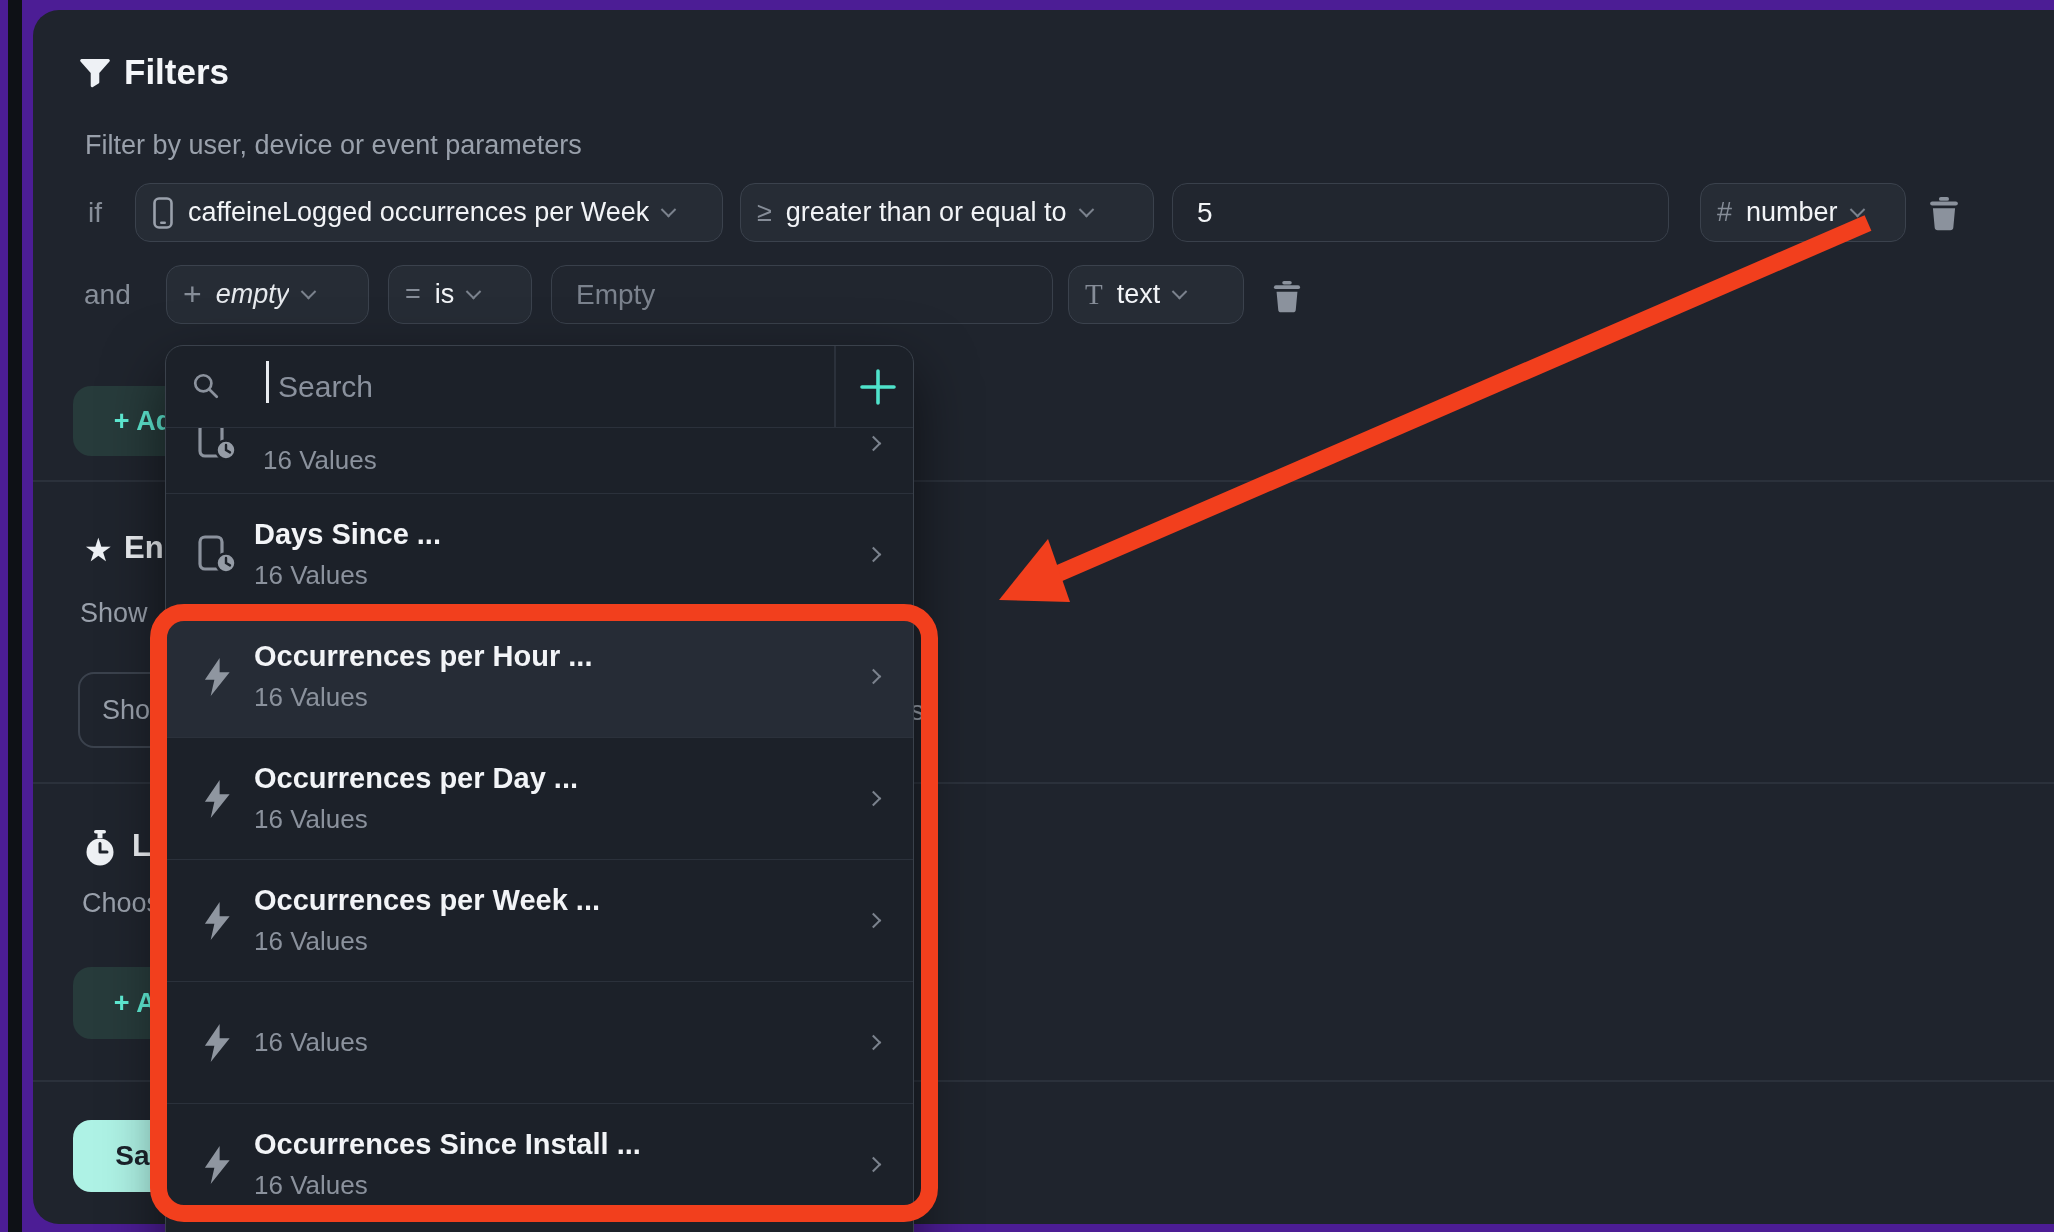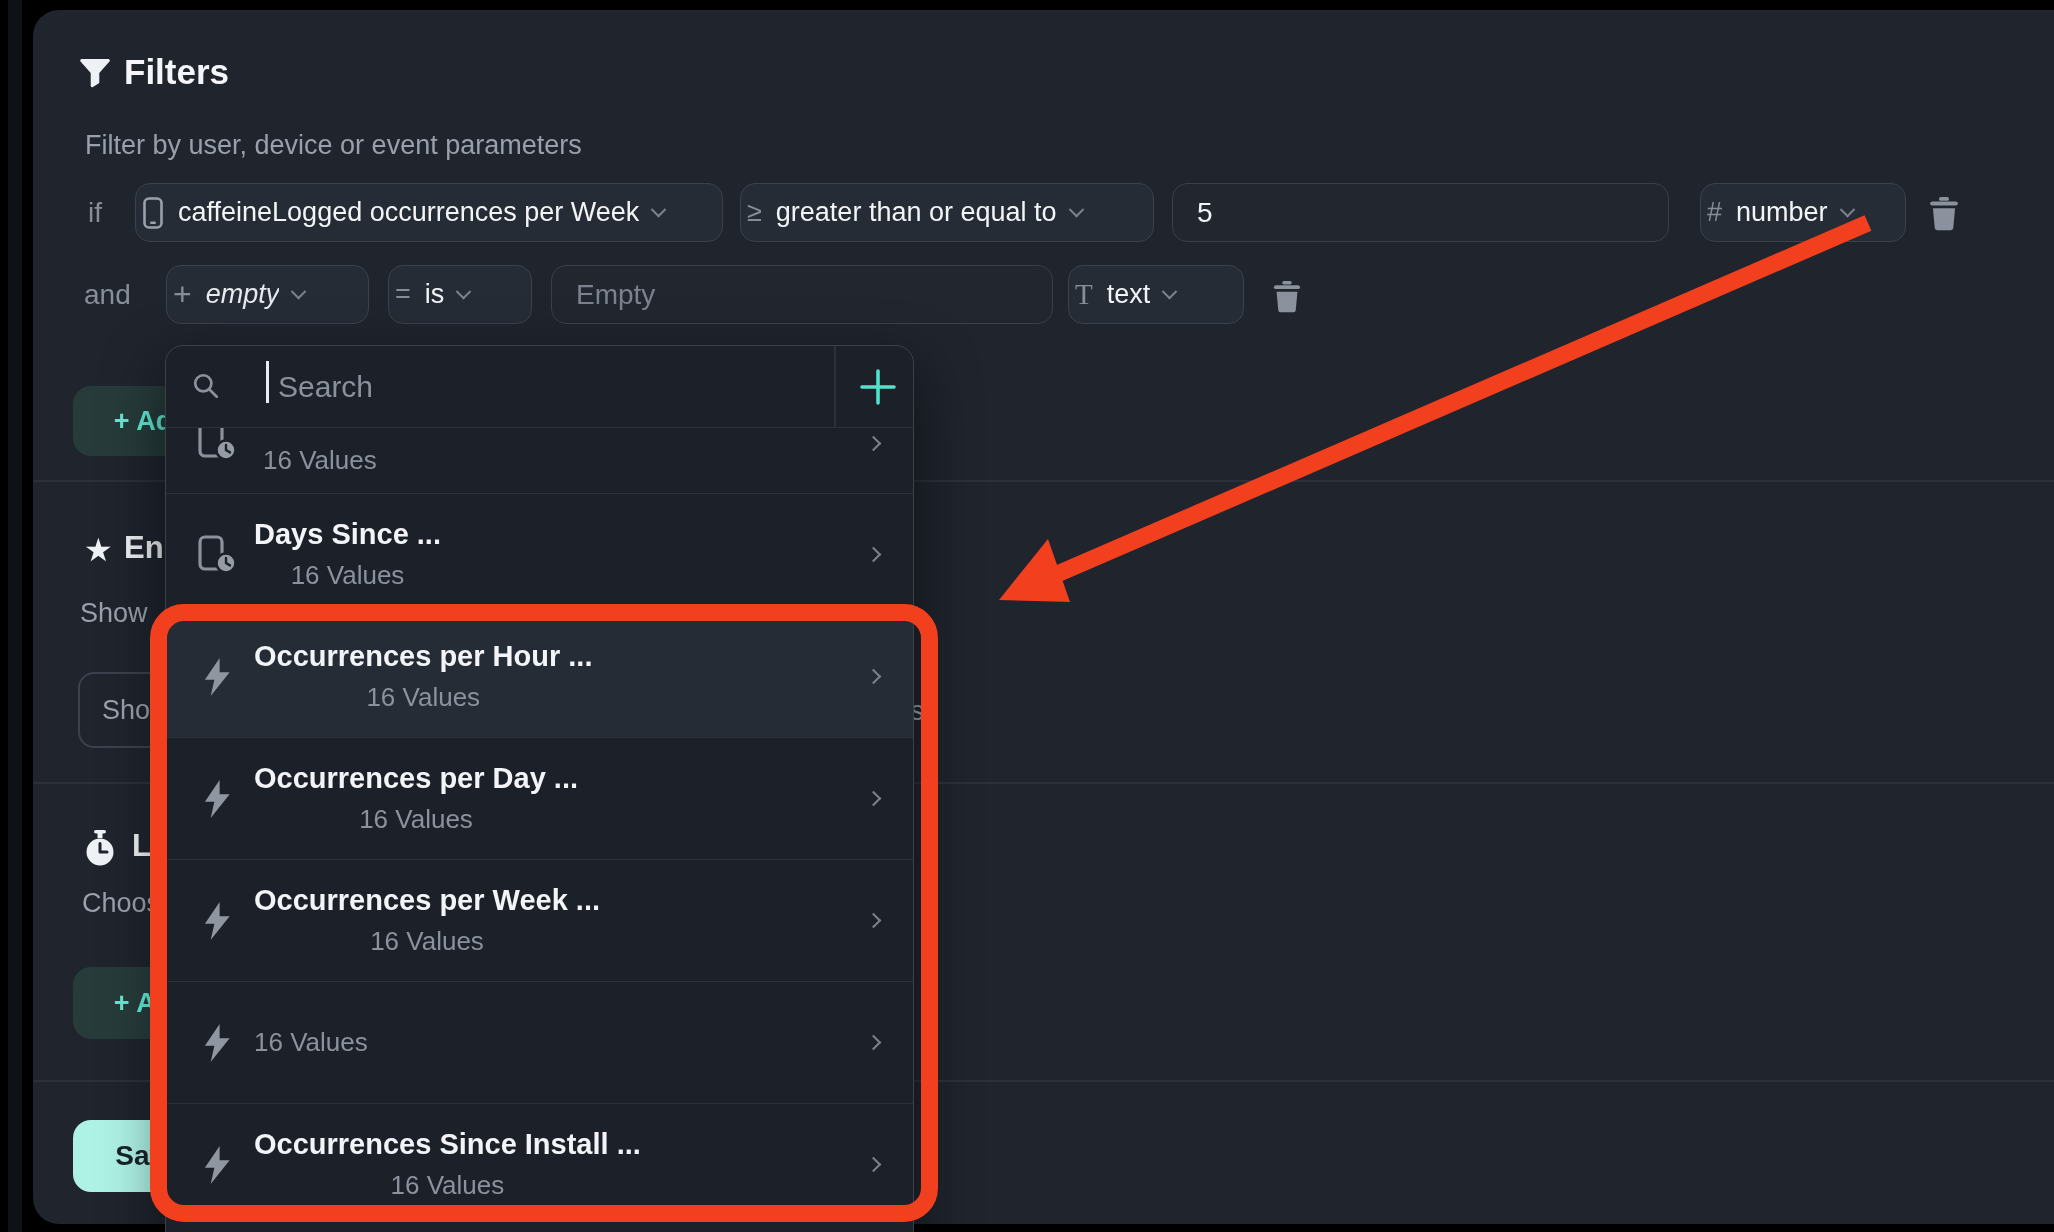--- a/index.html
+++ b/index.html
@@ -1,31 +1,31 @@
 <!DOCTYPE html>
 <html><head>
 <meta charset="utf-8">
 <style>
   html,body{margin:0;padding:0;background:#191c23;}
   *{box-sizing:border-box;}
   .stage{position:relative;width:2054px;height:1232px;overflow:hidden;
-         font-family:"Liberation Sans",sans-serif;background:#000000;color:#f2f4f7;}
+         font-family:"Liberation Sans",sans-serif;background:#4c1d95;color:#f2f4f7;}
   .abs{position:absolute;}
   
   .left-strip{left:8px;top:0;width:14px;height:1232px;background:#0e1116;}
   .card{left:33px;top:10px;width:2050px;height:1214px;background:#1f242d;
         border-radius:26px 0 0 26px;z-index:0;}
   .card-divider{left:33px;width:2021px;height:2px;background:#2b313b;z-index:1;}
   
   .page-title{left:124px;top:52px;font-size:35px;font-weight:700;color:#f4f6f9;z-index:2;}
   .page-subtitle{left:85px;top:130px;font-size:27px;color:#99a0ab;z-index:2;text-align:center;}
   .funnel{left:80px;top:58px;z-index:2;}
   
   .connector{color:#878e99;font-size:28px;font-weight:500;z-index:2;display:flex;align-items:center;}
-  .pill{display:flex;align-items:center;gap:14px;padding:0 6px;background:#262c35;
+  .pill{display:flex;align-items:center;gap:14px;padding:0 16px;background:#262c35;
         border:1.5px solid #3b424d;border-radius:15px;height:59px;color:#f2f4f7;
         font-size:27px;z-index:2;white-space:nowrap;cursor:pointer;}
   .pill .sym{color:#868d98;font-size:27px;flex:0 0 auto;display:flex;align-items:center;}
   .pill .sym.serif{font-family:"Liberation Serif",serif;font-size:29px;}
   .pill .lbl{overflow:hidden;}
   .italic{font-style:italic;color:#e6e9ed;}
   .chev{display:inline-block;width:11px;height:11px;border-right:2.5px solid #7b828d;
         border-bottom:2.5px solid #7b828d;flex:0 0 auto;}
   .chev.down{transform:rotate(45deg) translate(-2px,-2px);}
   .chev.right{transform:rotate(-45deg);}
@@ -63,21 +63,21 @@
   .item{position:relative;height:122px;padding:0 34px 0 28px;display:flex;align-items:center;
         border-top:1px solid #2b313b;cursor:pointer;}
   .item.partial{height:65px;border-top:none;overflow:hidden;}
   .item.hovered{background:#262c36;}
   .item .ic{width:46px;display:flex;justify-content:center;flex:0 0 auto;}
   .item.partial .ic{position:absolute;left:28px;top:-7px;width:46px;}
   .item .tx{margin-left:14px;display:flex;flex-direction:column;gap:9px;}
   .item.partial .tx{margin-left:69px;}
   .item .title{font-size:29px;font-weight:600;color:#f2f4f7;white-space:nowrap;}
   .item .title:empty{display:none;}
-  .item .sub{font-size:26px;color:#8b929d;text-align:center;}
+  .item .sub{font-size:26px;color:#8b929d;}
   .item .chev-wrap{margin-left:auto;display:flex;}
   .item.partial .chev-wrap{align-self:flex-start;margin-top:10px;}
   
   .red-rect{left:150px;top:604px;width:788px;height:618px;border:17px solid #f23f1d;
             border-radius:34px;z-index:8;pointer-events:none;}
   .arrow-svg{left:0;top:0;z-index:9;pointer-events:none;}
 </style>
 </head>
 <body>
 

